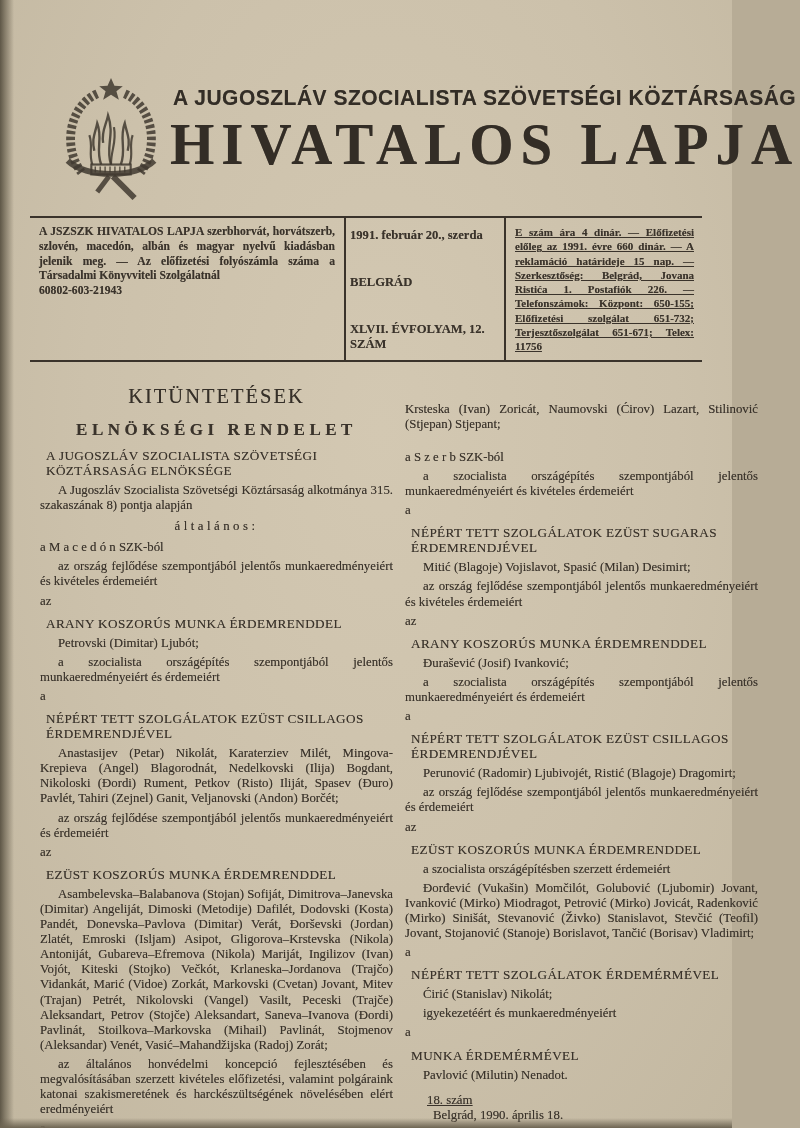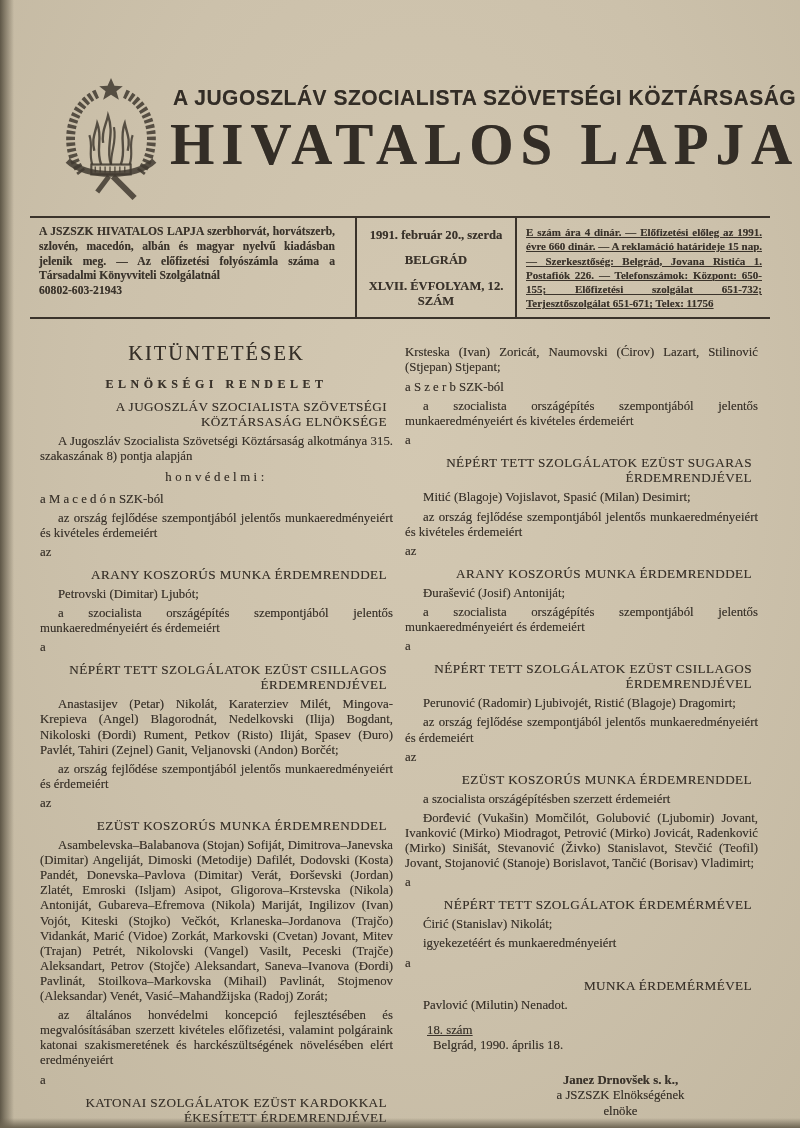--- a/index.html
+++ b/index.html
@@ -1,18 +1,18 @@
 <!DOCTYPE html>
 <html><head>
 <meta charset="utf-8">
 <style>
   html,body{margin:0;padding:0;}
   body{width:800px;height:1128px;overflow:hidden;background:#b7ac96;font-family:"Liberation Serif","DejaVu Serif",serif;}
   .page{
-    position:relative;width:800px;height:1128px;
+    position:relative;width:732px;height:1128px;
     background:radial-gradient(ellipse at 52% 38%, #d3c8b2 0%, #ccc1ab 55%, #c2b7a0 100%);
     color:#3a332b;
     text-shadow:0 0 0.5px rgba(58,51,43,0.5);
   }
   .page::before{ 
     content:"";position:absolute;left:0;top:0;bottom:0;width:14px;
     background:linear-gradient(to right,#5e5747 0%,#857c69 35%,rgba(133,124,105,0) 100%);
     z-index:5;pointer-events:none;
   }
   .page::after{ 
@@ -35,39 +35,39 @@
     font-weight:bold;font-size:57px;letter-spacing:7px;
     color:#332d26;margin-top:2px;transform:scaleY(1.02);white-space:nowrap;
   }
 
   
   .infobox{
     display:flex;margin:10px 30px 0 30px;
     border-top:2.5px solid #3a332b;border-bottom:2.5px solid #3a332b;
     font-weight:bold;
   }
-  .info-left{flex:0 0 296px;padding:7px 20px 6px 9px;border-right:2px solid #3a332b;
+  .info-left{flex:0 0 296px;padding:7px 9px 6px 9px;border-right:2px solid #3a332b;
     font-size:11.6px;line-height:1.28;text-align:justify;}
   .info-acct{text-align:left;}
   .info-center{flex:0 0 150px;border-right:2px solid #3a332b;padding:10px 4px 8px 4px;
-    display:flex;flex-direction:column;justify-content:space-between;text-align:center;font-size:12.6px;}
+    display:flex;flex-direction:column;justify-content:space-between;font-size:12.6px;}
   .info-right{flex:1;padding:7px 8px 6px 9px;font-size:11px;line-height:1.3;text-align:justify;text-decoration:underline;}
 
   
   .body-cols{display:flex;gap:12px;padding:22px 33px 0 40px;}
   .col{flex:0 0 353px;font-size:12.8px;line-height:1.18;}
 
   .blk-title{text-align:center;font-size:20.5px;letter-spacing:2px;font-weight:normal;margin:0 0 12px 0;color:#352f28;}
-  .blk-h_spaced{text-align:center;font-weight:bold;font-size:12px;letter-spacing:4.5px;margin:6px 0 8px 0;}
-  .blk-h_center{text-align:right;font-size:13.2px;letter-spacing:0.4px;margin:7px 6px 5px 6px;line-height:1.14;}
+  .blk-h_spaced{text-align:center;font-weight:bold;font-size:17px;letter-spacing:4.5px;margin:6px 0 8px 0;}
+  .blk-h_center{text-align:left;font-size:13.2px;letter-spacing:0.4px;margin:7px 6px 5px 6px;line-height:1.14;}
   .blk-center_spaced_small{text-align:center;letter-spacing:3.5px;margin:6px 0;}
   .blk-lead{margin:5px 0 4px 0;}
   .blk-word{margin:2px 0;}
   .blk-p{text-align:justify;text-indent:18px;margin:4px 0;}
-  .blk-p_noindent{text-align:justify;text-indent:0;margin:4px 0;}
+  .blk-p_noindent{text-align:justify;text-indent:0;margin:18px 0;}
   .issue-lines{margin:10px 0 2px 0;}
   .issue-lines div:nth-child(1){margin-left:22px;text-decoration:underline;}
   .issue-lines div:nth-child(2){margin-left:28px;}
   .signature{width:235px;margin:20px 20px 4px auto;text-align:center;line-height:1.2;}
   .signature .sig-name{font-weight:bold;}
   .rule{width:135px;border:none;border-top:1.5px solid #3a332b;margin:16px auto 12px auto;}
 </style>
 </head>
 <body>
 
@@ -115,21 +115,21 @@
     </div>
     <div class="info-right">E szám ára 4 dinár. — Előfizetési előleg az 1991. évre 660 dinár. — A reklamáció határideje 15 nap. — Szerkesztőség: Belgrád, Jovana Ristića 1. Postafiók 226. — Telefonszámok: Központ: 650-155; Előfizetési szolgálat 651-732; Terjesztőszolgálat 651-671; Telex: 11756</div>
   </div>
 
   <div class="body-cols">
     <div class="col">
         <div class="blk-title">KITÜNTETÉSEK</div>
         <div class="blk-h_spaced">ELNÖKSÉGI RENDELET</div>
         <div class="blk-h_center">A JUGOSZLÁV SZOCIALISTA SZÖVETSÉGI KÖZTÁRSASÁG ELNÖKSÉGE</div>
         <div class="blk-p">A Jugoszláv Szocialista Szövetségi Köztársaság alkotmánya 315. szakaszának 8) pontja alapján</div>
-        <div class="blk-center_spaced_small">honvédelmi:</div>
+        <div class="blk-center_spaced_small">általános:</div>
         <div class="blk-lead">a M a c e d ó n  SZK-ból</div>
         <div class="blk-p">az ország fejlődése szempontjából jelentős munkaeredményeiért és kivételes érdemeiért</div>
         <div class="blk-word">az</div>
         <div class="blk-h_center">ARANY KOSZORÚS MUNKA ÉRDEMRENDDEL</div>
         <div class="blk-p">Petrovski (Dimitar) Ljubót;</div>
         <div class="blk-p">a szocialista országépítés szempontjából jelentős munkaeredményeiért és érdemeiért</div>
         <div class="blk-word">a</div>
         <div class="blk-h_center">NÉPÉRT TETT SZOLGÁLATOK EZÜST CSILLAGOS ÉRDEMRENDJÉVEL</div>
         <div class="blk-p">Anastasijev (Petar) Nikolát, Karaterziev Milét, Mingova-Krepieva (Angel) Blagorodnát, Nedelkovski (Ilija) Bogdant, Nikoloski (Đordi) Rument, Petkov (Risto) Iliját, Spasev (Đuro) Pavlét, Tahiri (Zejnel) Ganit, Veljanovski (Andon) Borčét;</div>
         <div class="blk-p">az ország fejlődése szempontjából jelentős munkaeredményeiért és érdemeiért</div>
@@ -143,21 +143,21 @@
     <div class="col">
         <div class="blk-p_noindent">Krsteska (Ivan) Zoricát, Naumovski (Ćirov) Lazart, Stilinović (Stjepan) Stjepant;</div>
         <div class="blk-lead">a S z e r b  SZK-ból</div>
         <div class="blk-p">a szocialista országépítés szempontjából jelentős munkaeredményeiért és kivételes érdemeiért</div>
         <div class="blk-word">a</div>
         <div class="blk-h_center">NÉPÉRT TETT SZOLGÁLATOK EZÜST SUGARAS ÉRDEMRENDJÉVEL</div>
         <div class="blk-p">Mitić (Blagoje) Vojislavot, Spasić (Milan) Desimirt;</div>
         <div class="blk-p">az ország fejlődése szempontjából jelentős munkaeredményeiért és kivételes érdemeiért</div>
         <div class="blk-word">az</div>
         <div class="blk-h_center">ARANY KOSZORÚS MUNKA ÉRDEMRENDDEL</div>
-        <div class="blk-p">Đurašević (Josif) Antoniját;</div>
+        <div class="blk-p">Đurašević (Josif) Ivanković;</div>
         <div class="blk-p">a szocialista országépítés szempontjából jelentős munkaeredményeiért és érdemeiért</div>
         <div class="blk-word">a</div>
         <div class="blk-h_center">NÉPÉRT TETT SZOLGÁLATOK EZÜST CSILLAGOS ÉRDEMRENDJÉVEL</div>
         <div class="blk-p">Perunović (Radomir) Ljubivojét, Ristić (Blagoje) Dragomirt;</div>
         <div class="blk-p">az ország fejlődése szempontjából jelentős munkaeredményeiért és érdemeiért</div>
         <div class="blk-word">az</div>
         <div class="blk-h_center">EZÜST KOSZORÚS MUNKA ÉRDEMRENDDEL</div>
         <div class="blk-p">a szocialista országépítésben szerzett érdemeiért</div>
         <div class="blk-p">Đorđević (Vukašin) Momčilót, Golubović (Ljubomir) Jovant, Ivanković (Mirko) Miodragot, Petrović (Mirko) Jovicát, Radenković (Mirko) Sinišát, Stevanović (Živko) Stanislavot, Stevčić (Teofil) Jovant, Stojanović (Stanoje) Borislavot, Tančić (Borisav) Vladimirt;</div>
         <div class="blk-word">a</div>

